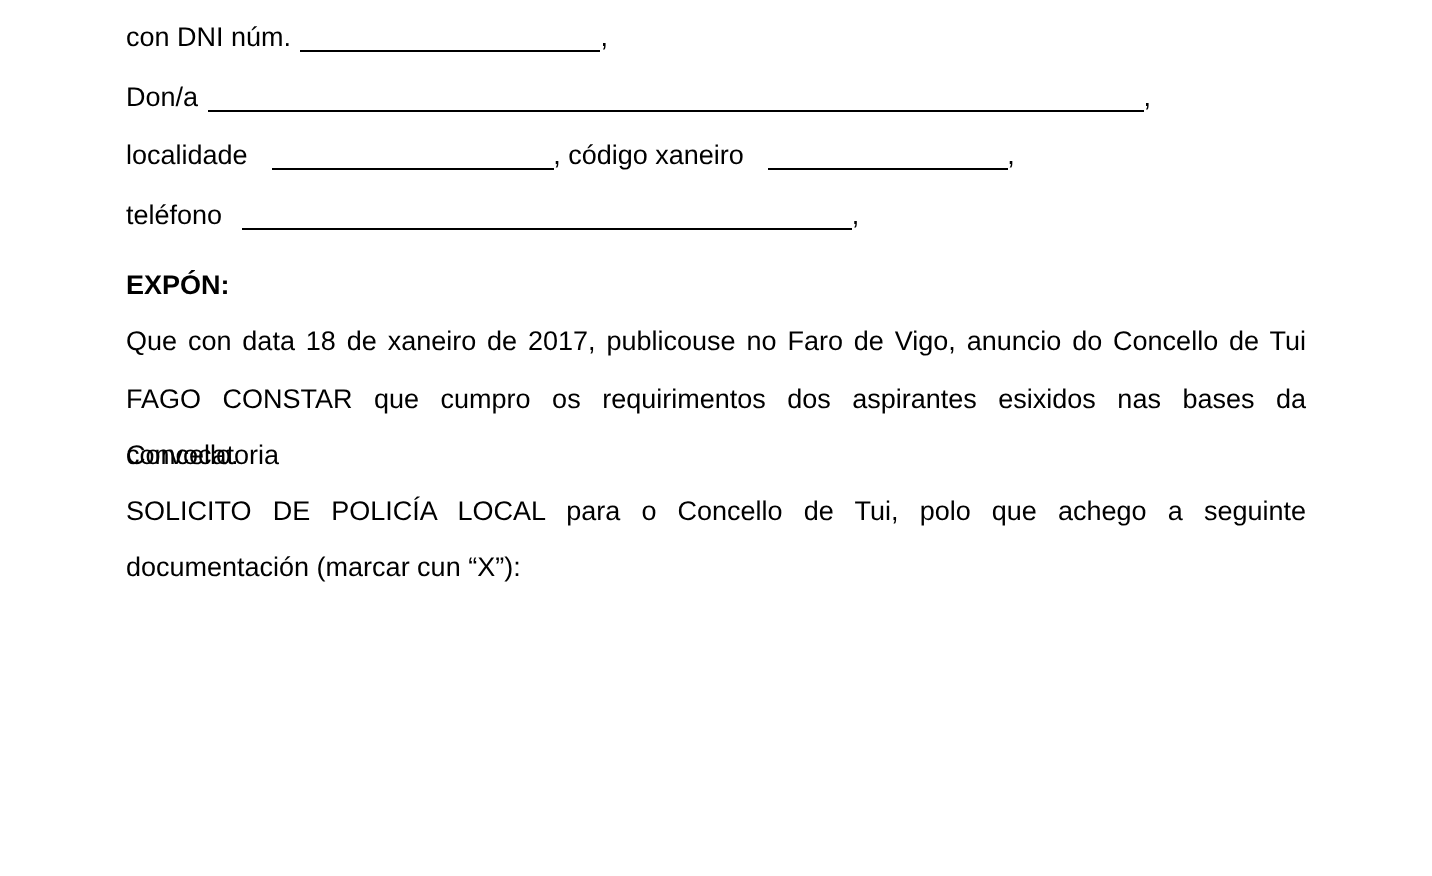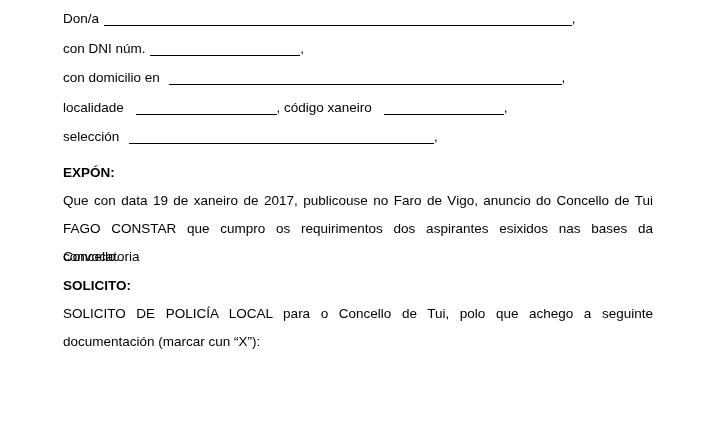--- a/index.html
+++ b/index.html
@@ -57,41 +57,39 @@
     font-weight: bold;
   }
 </style>
 </head>
 <body>
 
 <div class="page">
 
   <div class="form-section">
 
+    <div class="form-row"><span>con DNI núm.</span> <span class="blank w-dni"></span><span>,</span></div>
+
     <div class="form-row"><span>Don/a</span> <span class="blank w-dona"></span><span>,</span></div>
 
-    <div class="form-row"><span>con DNI núm.</span> <span class="blank w-dni"></span><span>,</span></div>
-
-    <div class="form-row"><span>con domicilio en</span> <span class="blank w-domicilio"></span><span>,</span></div>
 
     <div class="form-row"><span>localidade</span> <span class="blank w-loc"></span><span>, código xaneiro</span> <span class="blank w-cp"></span><span>,</span></div>
 
-    <div class="form-row"><span>selección</span> <span class="blank w-tel"></span><span>,</span></div>
+    <div class="form-row"><span>teléfono</span> <span class="blank w-tel"></span><span>,</span></div>
 
   </div>
 
   <div class="body-section">
 
     <div class="line heading">EXPÓN:</div>
 
-    <div class="line just">Que con data  19 de xaneiro  de 2017, publicouse no Faro de Vigo, anuncio do Concello de Tui</div>
+    <div class="line just">Que con data  18 de xaneiro  de 2017, publicouse no Faro de Vigo, anuncio do Concello de Tui</div>
     <div class="line just">FAGO CONSTAR que cumpro os requirimentos dos aspirantes esixidos nas bases da convocatoria</div>
 
     <div class="line">Concello.</div>
 
-    <div class="line heading">SOLICITO:</div>
 
     <div class="line just">SOLICITO DE POLICÍA LOCAL   para o Concello de Tui, polo que achego a seguinte</div>
     <div class="line">documentación (marcar cun “X”):</div>
 
   </div>
 
 </div>
 
 </body></html>

